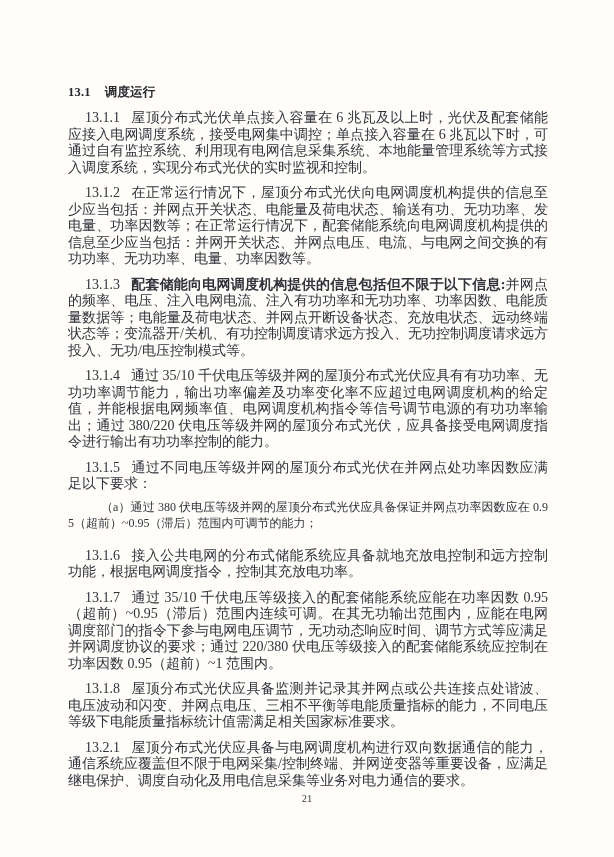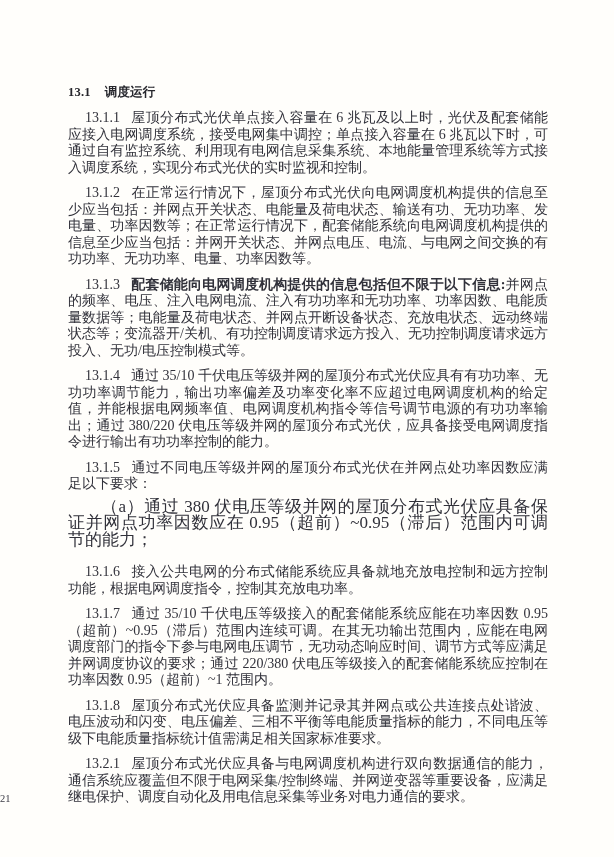--- a/index.html
+++ b/index.html
@@ -41,38 +41,39 @@
     word-break: break-all;
   }
   p.clause .clause-num {
     margin-right: 11px;
     white-space: nowrap;
   }
   p.clause .lead-bold {
     font-weight: bold;
   }
   p.sub-item {
-    font-size: 17px;
+    font-size: 12px;
     line-height: 16.5px;
     margin: 2px 0 0 0;
     text-align: justify;
     text-indent: 33px;
     word-break: break-all;
   }
   p.intro {
     margin-bottom: 6px;
   }
   p.attached {
     margin-top: 16px;
   }
   .footer-pagenum {
     position: absolute;
     top: 793px;
     left: 0;
     width: 100%;
+    text-align: center;
     font-size: 10.5px;
     color: #3a3a44;
   }
 </style>
 </head>
 <body>
 
 <div class="page">
   <div class="content">
 
@@ -103,21 +104,21 @@
 
     <p class="clause attached">
       <span class="clause-num">13.1.6</span><span>接入公共电网的分布式储能系统应具备就地充放电控制和远方控制功能，根据电网调度指令，控制其充放电功率。</span>
     </p>
 
     <p class="clause">
       <span class="clause-num">13.1.7</span><span>通过 35/10 千伏电压等级接入的配套储能系统应能在功率因数 0.95（超前）~0.95（滞后）范围内连续可调。在其无功输出范围内，应能在电网调度部门的指令下参与电网电压调节，无功动态响应时间、调节方式等应满足并网调度协议的要求；通过 220/380 伏电压等级接入的配套储能系统应控制在功率因数 0.95（超前）~1 范围内。</span>
     </p>
 
     <p class="clause">
-      <span class="clause-num">13.1.8</span><span>屋顶分布式光伏应具备监测并记录其并网点或公共连接点处谐波、电压波动和闪变、电压偏差、三相不平衡等电能质量指标的能力，不同电压等级下电能质量指标统计值需满足相关国家标准要求。</span>
+      <span class="clause-num">13.1.8</span><span>屋顶分布式光伏应具备监测并记录其并网点或公共连接点处谐波、电压波动和闪变、并网点电压、三相不平衡等电能质量指标的能力，不同电压等级下电能质量指标统计值需满足相关国家标准要求。</span>
     </p>
 
 
 
     <p class="clause">
       <span class="clause-num">13.2.1</span><span>屋顶分布式光伏应具备与电网调度机构进行双向数据通信的能力，通信系统应覆盖但不限于电网采集/控制终端、并网逆变器等重要设备，应满足继电保护、调度自动化及用电信息采集等业务对电力通信的要求。</span>
     </p>
 
   </div>
 

